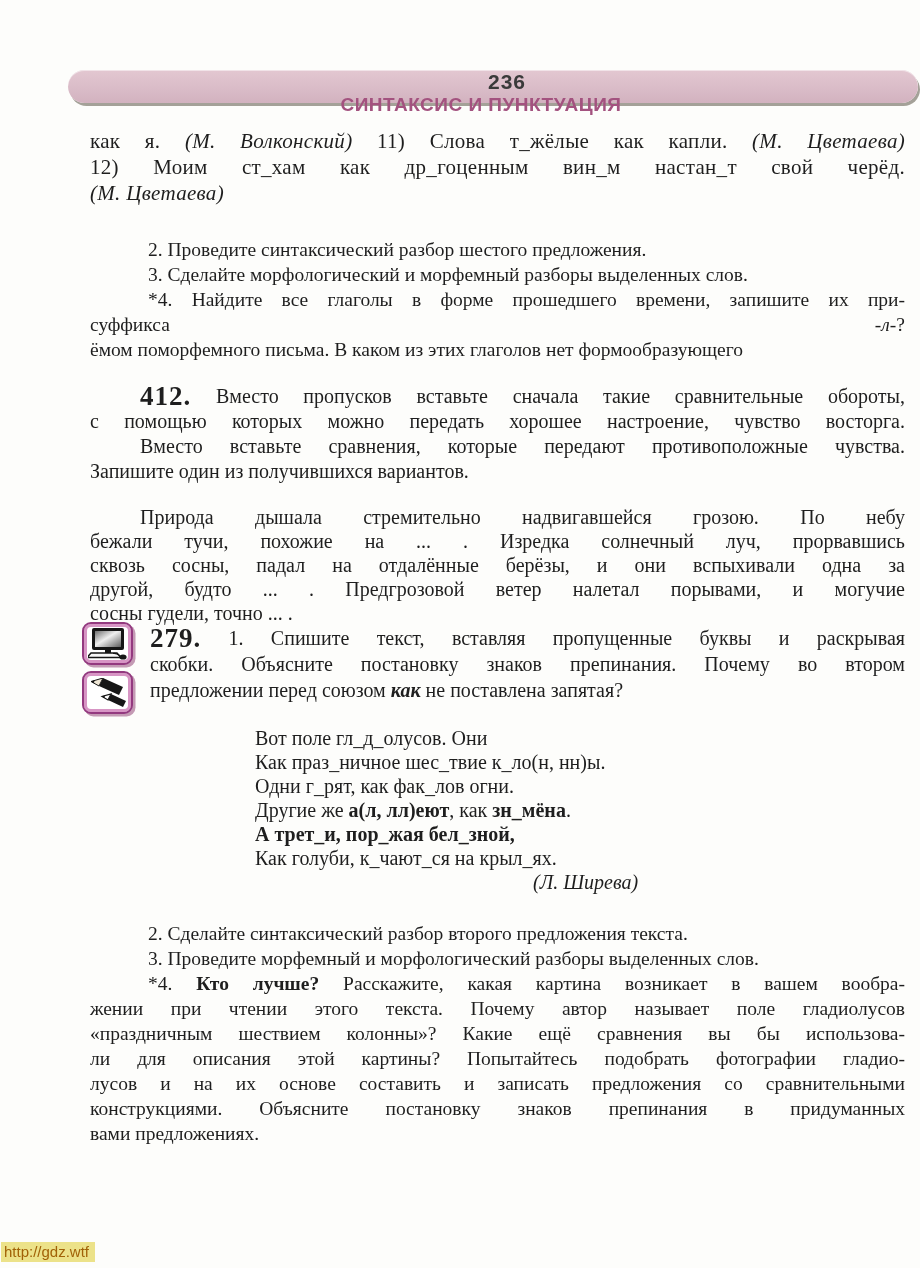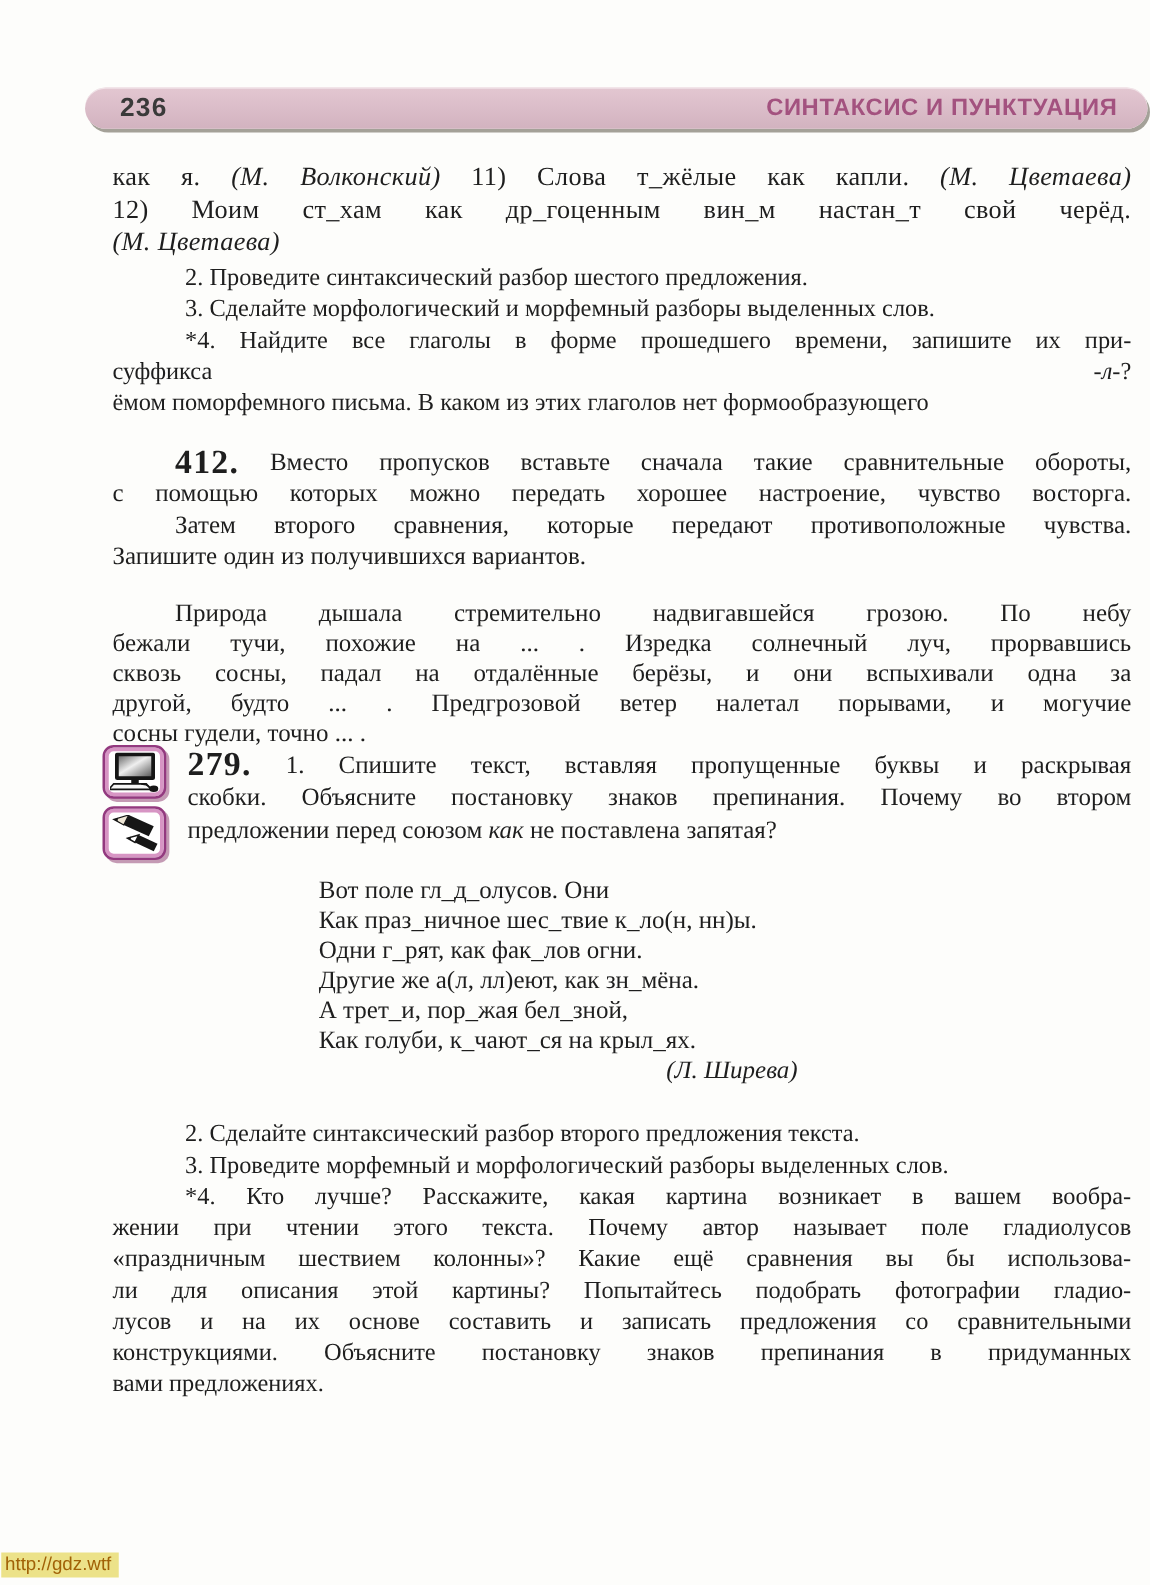--- a/index.html
+++ b/index.html
@@ -9,37 +9,38 @@
     position:relative;
   }
   
   .header-bar{
     position:absolute;left:68px;top:70px;width:850px;height:33px;
     background:linear-gradient(180deg,#e3c7d1 0%,#dabcc8 55%,#d2b2bf 100%);
     border-radius:17px;
     box-shadow:2px 3px 0 rgba(116,112,98,.65), inset 0 1px 0 rgba(255,255,255,.5);
     display:flex;align-items:center;justify-content:space-between;
     font-family:"Liberation Sans","DejaVu Sans",sans-serif;
+    flex-direction:column;
   }
   .page-number{font-size:21px;font-weight:bold;color:#3a3a3a;padding-left:28px;letter-spacing:1px;}
   .header-title{font-size:19px;font-weight:bold;color:#a3527f;padding-right:24px;letter-spacing:.5px;}
   
   .content{position:absolute;left:90px;top:128px;width:815px;}
   .line{display:block;}
-  .b{font-weight:normal;}
+  .b{font-weight:bold;}
   .i{font-style:italic;}
   .exnum{font-weight:bold;font-size:27px;line-height:.9;vertical-align:-2px;letter-spacing:1px;}
   
   .jp .line{text-align:justify;text-align-last:justify;}
   .jp .line:last-child{text-align-last:left;}
   .jp.fill-last .line:last-child{text-align-last:justify;}
   .indent50 .line:first-child{text-indent:50px;}
   .indent58 .line:first-child{text-indent:58px;}
   
-  .ex411-tail{font-size:21px;line-height:26px;letter-spacing:.3px;margin-bottom:4px;}
+  .ex411-tail{font-size:21px;line-height:26px;letter-spacing:.3px;margin-bottom:31px;}
   .task-list{font-size:19.5px;line-height:25px;}
   .tasks-411{margin-bottom:22px;}
   .ex412-intro{font-size:20px;line-height:25px;margin-bottom:21px;}
   .ex412-text{font-size:20px;line-height:24px;}
   .ex413{position:relative;margin-left:60px;width:755px;font-size:20px;line-height:26px;margin-bottom:23px;}
   .icon-column{position:absolute;left:-68px;top:-3px;width:56px;display:flex;flex-direction:column;gap:6px;}
   .icon-box{
     width:47px;height:39px;background:#fff;border:2px solid #93397f;border-radius:9px;
     box-shadow:inset 0 0 0 3px #d795c4, 2.5px 2.5px 0 #c49ab4;
     display:flex;align-items:center;justify-content:center;
@@ -84,21 +85,21 @@
         <div class="line"><span>ёмом поморфемного письма. В каком из этих глаголов нет формообразующего</span></div>
       </div>
   </div>
 
   <div class="ex412-intro">
     <div class="jp fill-last indent50">
         <div class="line"><span class="exnum">412.</span><span> Вместо пропусков вставьте сначала такие сравнительные обороты,</span></div>
         <div class="line"><span>с помощью которых можно передать хорошее настроение, чувство восторга.</span></div>
       </div>
     <div class="jp indent50">
-        <div class="line"><span>Затем второго сравнения, которые передают противоположные чувства.</span></div>
+        <div class="line"><span>Вместо вставьте сравнения, которые передают противоположные чувства.</span></div>
         <div class="line"><span>Запишите один из получившихся вариантов.</span></div>
       </div>
   </div>
   <div class="ex412-text jp indent50">
       <div class="line"><span>Природа дышала стремительно надвигавшейся грозою. По небу</span></div>
       <div class="line"><span>бежали тучи, похожие на ... . Изредка солнечный луч, прорвавшись</span></div>
       <div class="line"><span>сквозь сосны, падал на отдалённые берёзы, и они вспыхивали одна за</span></div>
       <div class="line"><span>другой, будто ... . Предгрозовой ветер налетал порывами, и могучие</span></div>
       <div class="line"><span>сосны гудели, точно ... .</span></div>
     </div>

